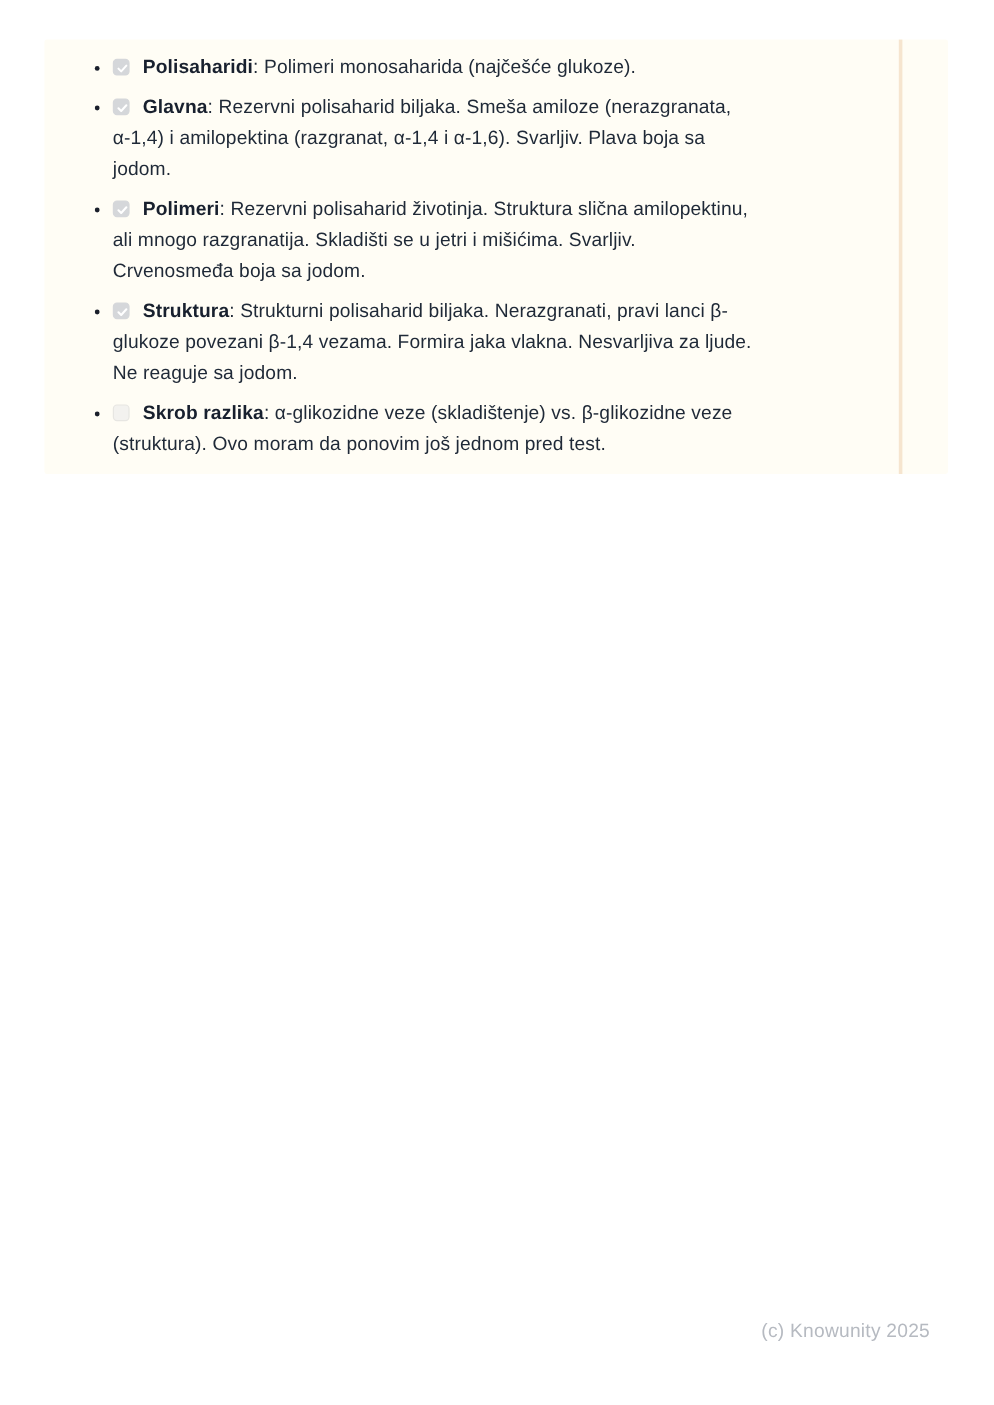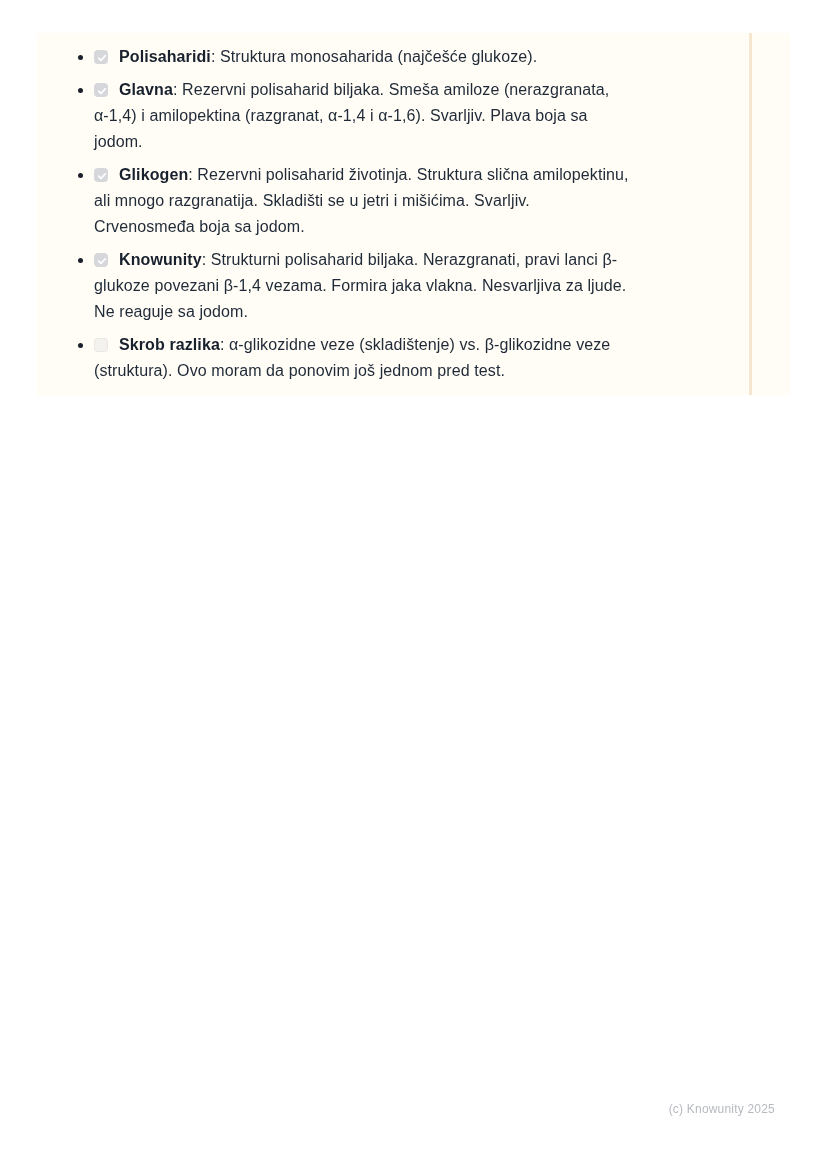--- a/index.html
+++ b/index.html
@@ -77,58 +77,58 @@
     background: #d5d7da;
     border-color: #d5d7da;
   }
   .checkbox.checked svg {
     display: block;
   }
   .footer {
     position: absolute;
     top: 1102px;
     right: 53px;
-    font-size: 12px;
+    font-size: 16px;
     line-height: 15px;
     color: #b6bac1;
     letter-spacing: 0.2px;
   }
 </style>
 </head>
 <body>
 
 <div class="page">
 
   <div class="note-card">
     <div class="margin-line"></div>
 
     <ul class="checklist">
 
       <li>
         <span class="checkbox checked"><svg width="12" height="12" viewBox="0 0 12 12">
               <path d="M2.7 6.2 L5 8.5 L9.3 3.7" stroke="#ffffff" stroke-width="1.7" fill="none" stroke-linecap="round" stroke-linejoin="round"></path>
-            </svg></span><span class="term">Polisaharidi</span><span>: Struktura monosaharida (najčešće glukoze).</span>
+            </svg></span><span class="term">Polisaharidi</span><span>: Polimeri monosaharida (najčešće glukoze).</span>
       </li>
 
       <li>
         <span class="checkbox checked"><svg width="12" height="12" viewBox="0 0 12 12">
               <path d="M2.7 6.2 L5 8.5 L9.3 3.7" stroke="#ffffff" stroke-width="1.7" fill="none" stroke-linecap="round" stroke-linejoin="round"></path>
             </svg></span><span class="term">Glavna</span><span>: Rezervni polisaharid biljaka. Smeša amiloze (nerazgranata, α-1,4) i amilopektina (razgranat, α-1,4 i α-1,6). Svarljiv. Plava boja sa jodom.</span>
       </li>
 
       <li>
         <span class="checkbox checked"><svg width="12" height="12" viewBox="0 0 12 12">
               <path d="M2.7 6.2 L5 8.5 L9.3 3.7" stroke="#ffffff" stroke-width="1.7" fill="none" stroke-linecap="round" stroke-linejoin="round"></path>
-            </svg></span><span class="term">Glikogen</span><span>: Rezervni polisaharid životinja. Struktura slična amilopektinu, ali mnogo razgranatija. Skladišti se u jetri i mišićima. Svarljiv. Crvenosmeđa boja sa jodom.</span>
+            </svg></span><span class="term">Polimeri</span><span>: Rezervni polisaharid životinja. Struktura slična amilopektinu, ali mnogo razgranatija. Skladišti se u jetri i mišićima. Svarljiv. Crvenosmeđa boja sa jodom.</span>
       </li>
 
       <li>
         <span class="checkbox checked"><svg width="12" height="12" viewBox="0 0 12 12">
               <path d="M2.7 6.2 L5 8.5 L9.3 3.7" stroke="#ffffff" stroke-width="1.7" fill="none" stroke-linecap="round" stroke-linejoin="round"></path>
-            </svg></span><span class="term">Knowunity</span><span>: Strukturni polisaharid biljaka. Nerazgranati, pravi lanci β-glukoze povezani β-1,4 vezama. Formira jaka vlakna. Nesvarljiva za ljude. Ne reaguje sa jodom.</span>
+            </svg></span><span class="term">Struktura</span><span>: Strukturni polisaharid biljaka. Nerazgranati, pravi lanci β-glukoze povezani β-1,4 vezama. Formira jaka vlakna. Nesvarljiva za ljude. Ne reaguje sa jodom.</span>
       </li>
 
       <li>
         <span class="checkbox"></span><span class="term">Skrob razlika</span><span>: α-glikozidne veze (skladištenje) vs. β-glikozidne veze (struktura). Ovo moram da ponovim još jednom pred test.</span>
       </li>
 
     </ul>
   </div>
 
   <div class="footer">(c) Knowunity 2025</div>

